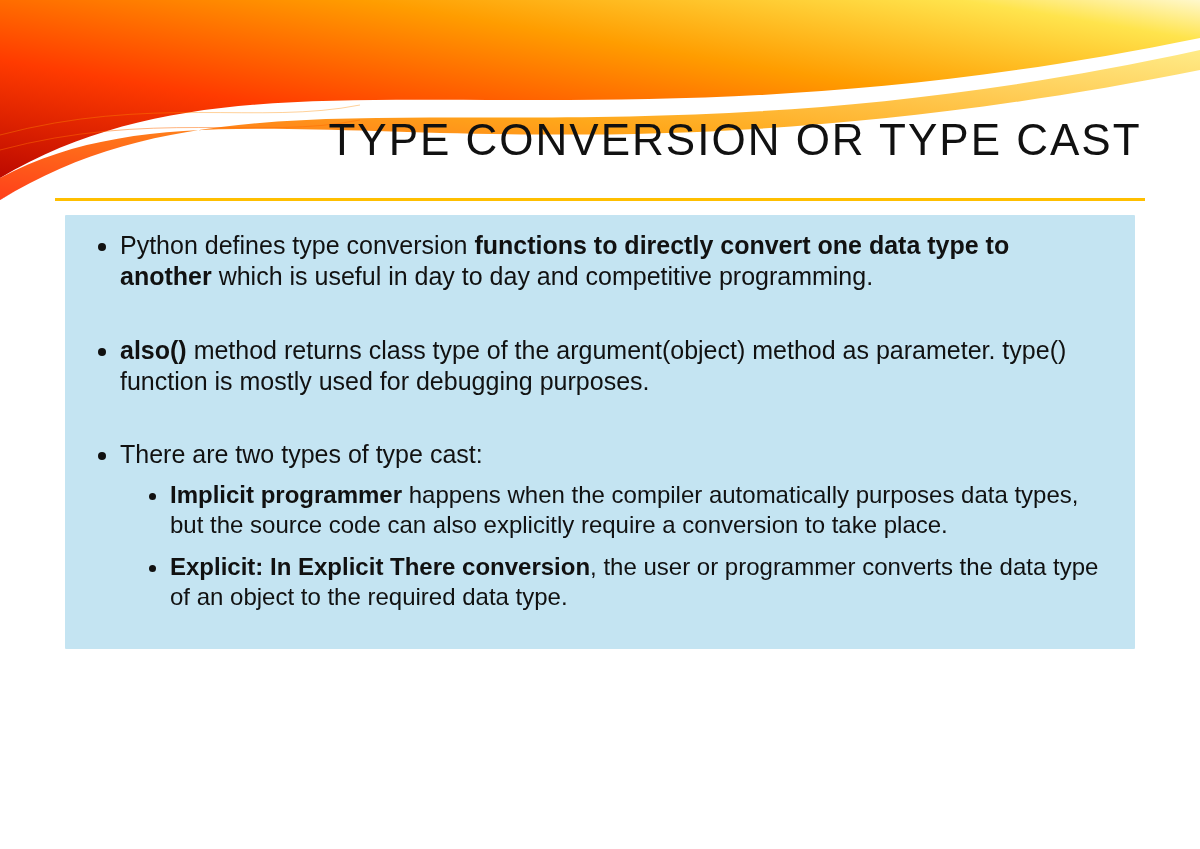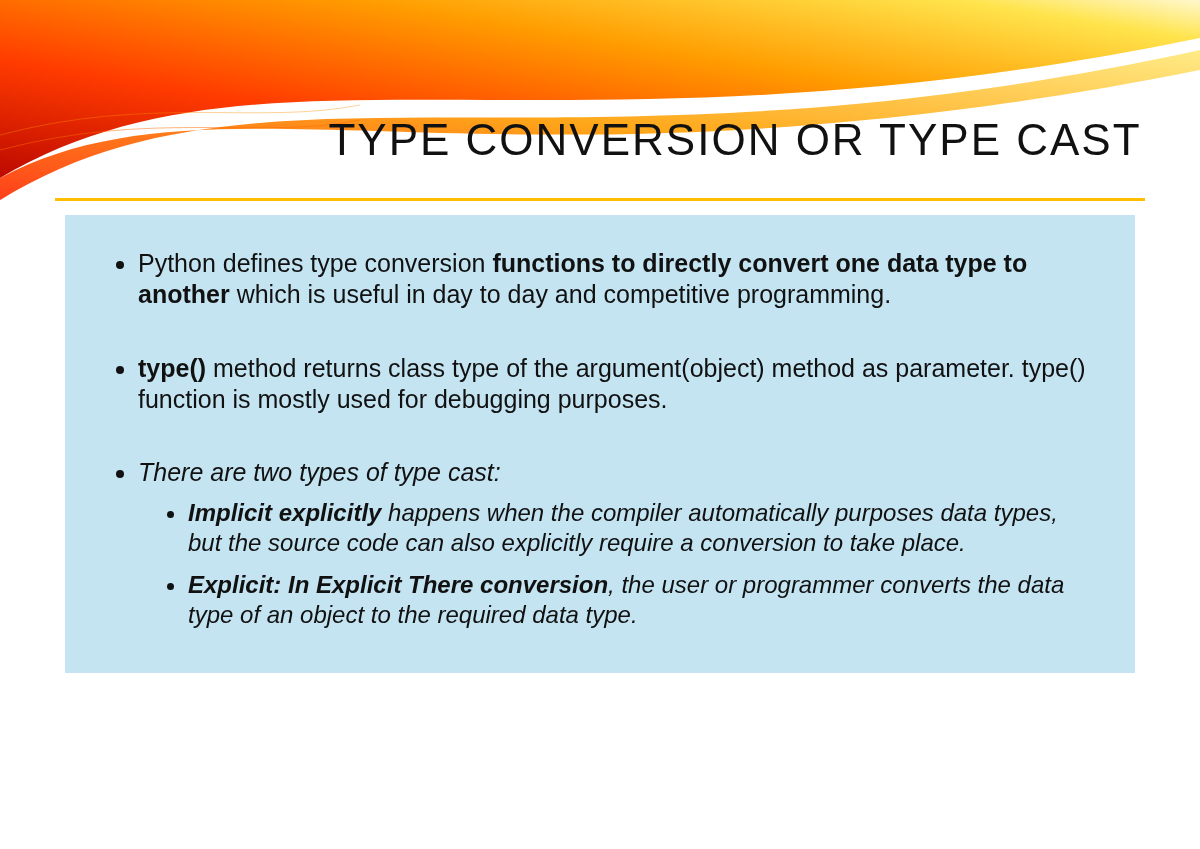--- a/index.html
+++ b/index.html
@@ -58,25 +58,25 @@
     width: 1070px;
     background: #c4e4f2;
     padding: 15px 30px 25px 30px;
     box-sizing: border-box;
     font-size: 25px;
     line-height: 1.25;
     border-radius: 1px;
   }
   ul.outer {
     list-style: disc;
-    margin: 18px;
+    margin: 0;
     padding-left: 25px;
   }
   ul.outer > li { margin-bottom: 42px; }
-  ul.outer > li:last-child { margin-bottom: 0; font-style: italic; }
+  ul.outer > li:last-child { margin-bottom: 0; }
   ul.inner {
     list-style: disc;
     margin: 10px 0 0 0;
     padding-left: 50px;
     font-size: 24px;
   }
   ul.inner > li { margin-bottom: 12px; }
   .b { font-weight: 700; }
 </style>
 </head>
@@ -112,28 +112,28 @@
 <div class="title-rule"></div>
 
 <div class="content-box">
   <ul class="outer">
 
     <li>
       <span>Python defines type conversion </span><span class="b">functions to directly convert one data type to another</span><span> which is useful in day to day and competitive programming.</span>
     </li>
 
     <li>
-      <span class="b">type()</span><span> method returns class type of the argument(object) method as parameter. type() function is mostly used for debugging purposes.</span>
+      <span class="b">also()</span><span> method returns class type of the argument(object) method as parameter. type() function is mostly used for debugging purposes.</span>
     </li>
 
     <li>
       <span>There are two types of type cast:</span>
       <ul class="inner">
         <li>
-          <span class="b">Implicit explicitly</span><span> happens when the compiler automatically purposes data types, but the source code can also explicitly require a conversion to take place.</span>
+          <span class="b">Implicit programmer</span><span> happens when the compiler automatically purposes data types, but the source code can also explicitly require a conversion to take place.</span>
         </li>
         <li>
           <span class="b">Explicit: In Explicit There conversion</span><span>, the user or programmer converts the data type of an object to the required data type.</span>
         </li>
       </ul>
     </li>
 
   </ul>
 </div>
 

